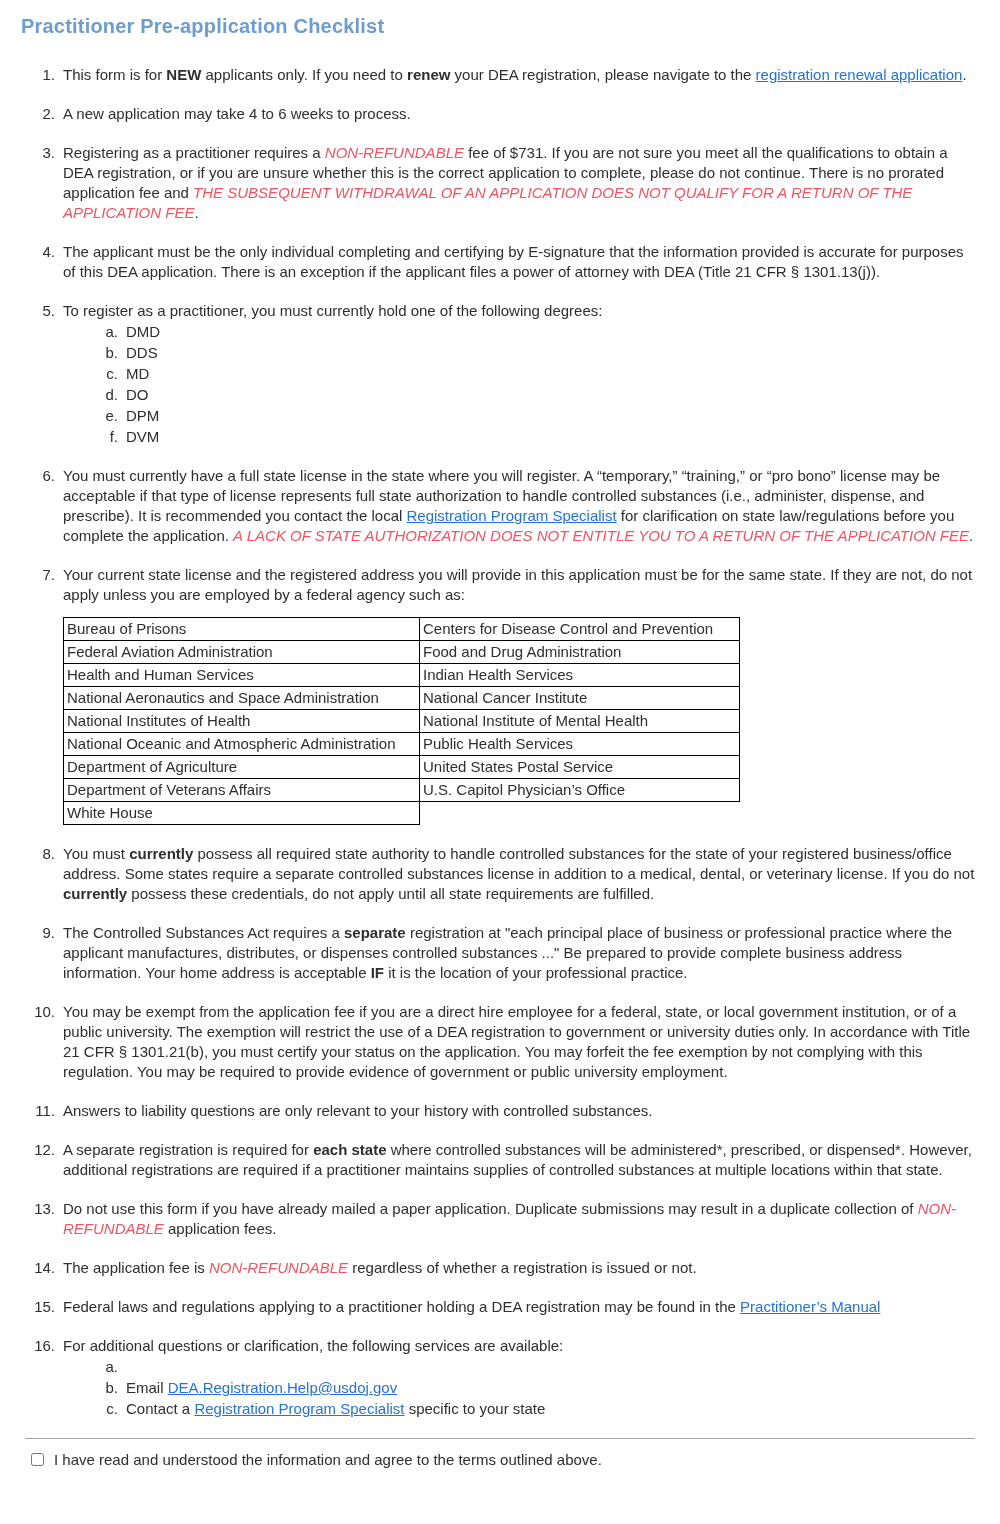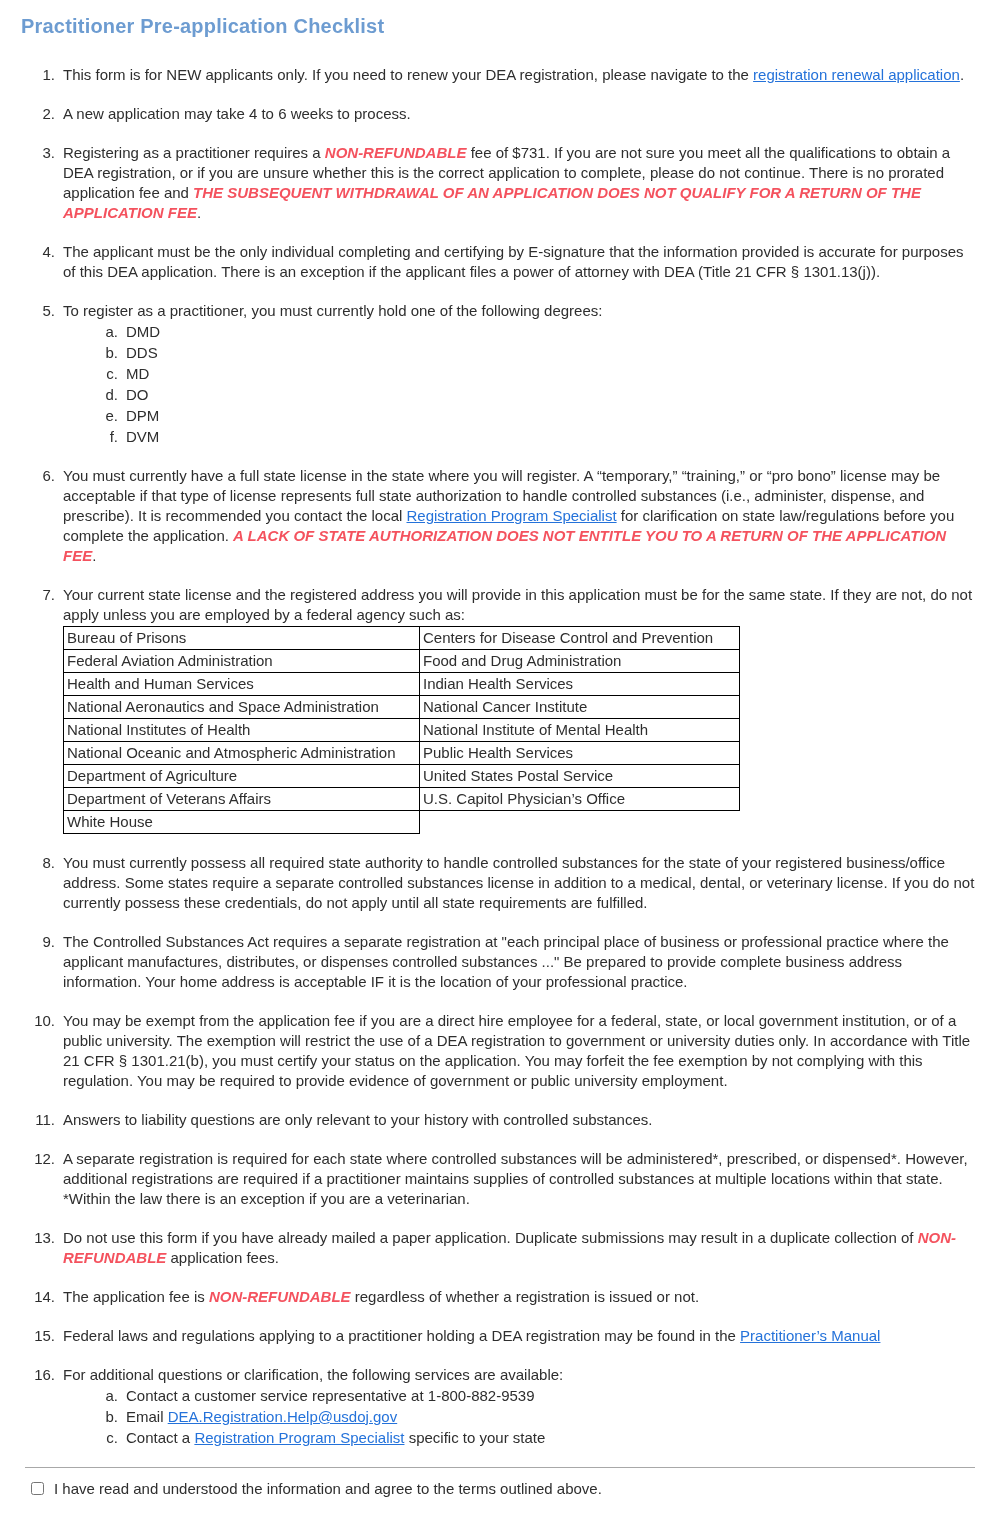--- a/index.html
+++ b/index.html
@@ -37,24 +37,24 @@
     text-align: right;
     margin-right: 8px;
   }
   .content {
     flex: 1;
     max-width: 912px;
   }
   .content p {
     margin: 0;
   }
-  .b { font-weight: normal; }
+  .b { font-weight: bold; }
   .red {
     color: var(--warn-color, #f4525e);
-    font-weight: bold;
+    font-weight: normal;
     font-style: italic;
   }
   a.link {
     color: var(--link-color, #2472da);
     text-decoration: underline;
     cursor: pointer;
   }
   ul.sublist {
     list-style: none;
     margin: 0;
@@ -64,21 +64,21 @@
     display: flex;
     line-height: 21px;
   }
   .sub-num {
     flex: 0 0 55px;
     text-align: right;
     margin-right: 8px;
   }
   table.agency-table {
     border-collapse: collapse;
-    margin-top: 1px;
+    margin-top: 12px;
   }
   table.agency-table td {
     border: 1.5px solid #000000;
     padding: 1px 3px;
     height: 19px;
     font-size: 15px;
     white-space: nowrap;
   }
   td.col-a { width: 349px; }
   td.col-b { width: 313px; }
@@ -235,21 +235,20 @@
     <li class="item">
       <span class="num">11.</span>
       <div class="content">
         <p><span>Answers to liability questions are only relevant to your history with controlled substances.</span></p>
       </div>
     </li>
     <li class="item">
       <span class="num">12.</span>
       <div class="content">
         <p><span>A separate registration is required for </span><span class="b">each state</span><span> where controlled substances will be administered*, prescribed, or dispensed*. However, additional registrations are required if a practitioner maintains supplies of controlled substances at multiple locations within that state.</span></p>
-        <p class="extra"><span>*Within the law there is an exception if you are a veterinarian.</span></p>
       </div>
     </li>
     <li class="item">
       <span class="num">13.</span>
       <div class="content">
         <p><span>Do not use this form if you have already mailed a paper application. Duplicate submissions may result in a duplicate collection of </span><span class="red">NON-REFUNDABLE</span><span> application fees.</span></p>
       </div>
     </li>
     <li class="item">
       <span class="num">14.</span>
@@ -263,21 +262,20 @@
         <p><span>Federal laws and regulations applying to a practitioner holding a DEA registration may be found in the </span><a class="link" href="#">Practitioner’s Manual</a></p>
       </div>
     </li>
     <li class="item">
       <span class="num">16.</span>
       <div class="content">
         <p><span>For additional questions or clarification, the following services are available:</span></p>
         <ul class="sublist">
           <li>
             <span class="sub-num">a.</span>
-            <span><span>Contact a customer service representative at 1-800-882-9539</span></span>
           </li>
           <li>
             <span class="sub-num">b.</span>
             <span><span>Email </span><a class="link" href="#">DEA.Registration.Help@usdoj.gov</a></span>
           </li>
           <li>
             <span class="sub-num">c.</span>
             <span><span>Contact a </span><a class="link" href="#">Registration Program Specialist</a><span> specific to your state</span></span>
           </li>
         </ul>

